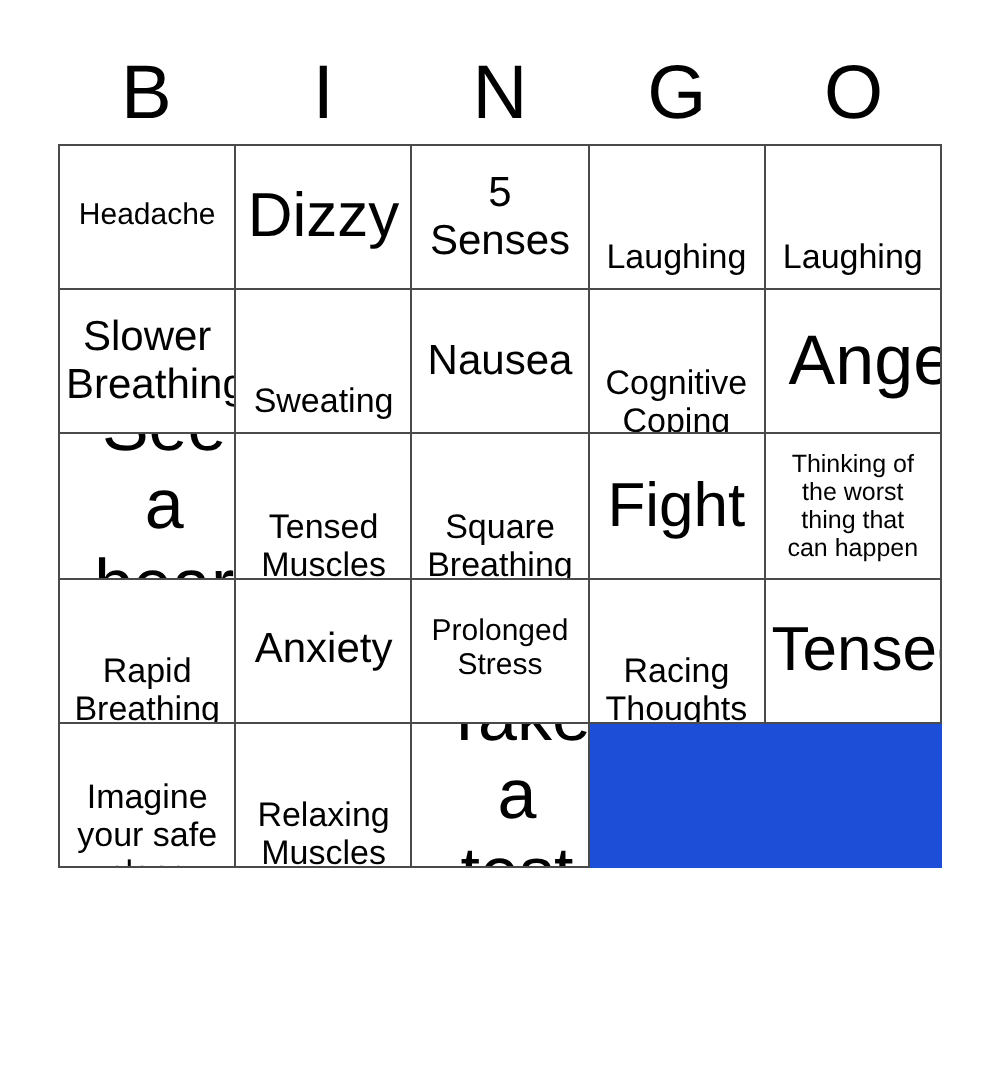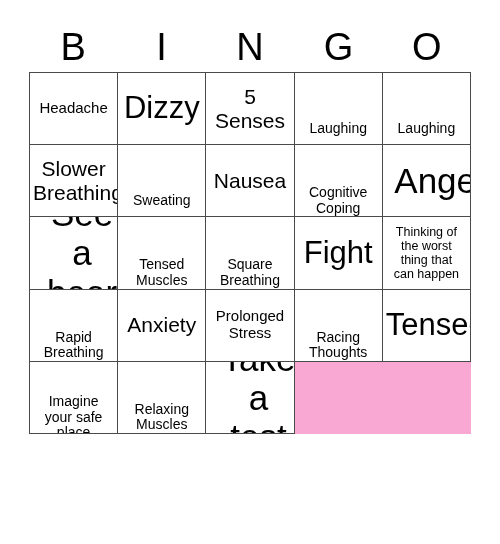--- a/index.html
+++ b/index.html
@@ -49,21 +49,21 @@
     left: 29px;
     top: 72px;
     width: 442px;
     height: 362px;
     display: grid;
     grid-template-columns: repeat(5, 1fr);
     grid-template-rows: repeat(5, 1fr);
     border-top: 1px solid #4a4a4a;
     border-left: 1px solid #4a4a4a;
     box-sizing: border-box;
-    background: #f9a8d4;
+    background: #1d4ed8;
   }
   .bingo-cell {
     border-right: 1px solid #4a4a4a;
     border-bottom: 1px solid #4a4a4a;
     box-sizing: border-box;
     display: flex;
     align-items: center;
     justify-content: center;
     text-align: center;
     padding: 2px 3px;
@@ -74,21 +74,21 @@
     display: block;
     width: 100%;
     line-height: 1.12;
     color: #000000;
     white-space: pre-line;
   }
 
   
   .fs-xs  { font-size: 12.5px; }
   .fs-sm  { font-size: 15px; }
-  .fs-md  { font-size: 14px; margin-top: 40px; }
+  .fs-md  { font-size: 17px; margin-top: 40px; }
   .fs-lg  { font-size: 21px; }
   .fs-xl  { font-size: 35px; margin-left: 17px; }
   .fs-xxl { font-size: 31px; text-align: center; }
 </style>
 </head>
 <body>
 
 <div id="bingo-card">
 
   <div id="header-row">

